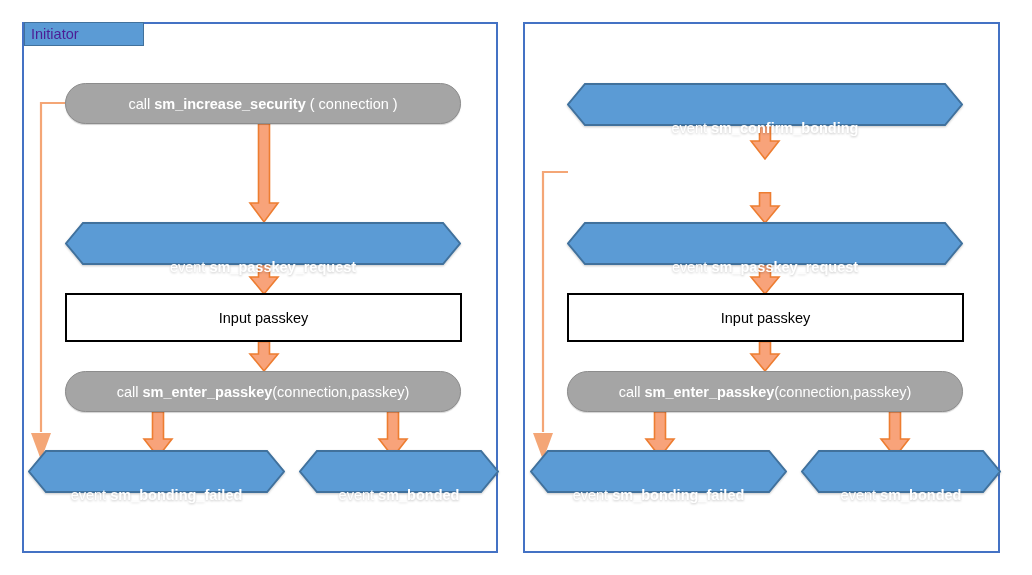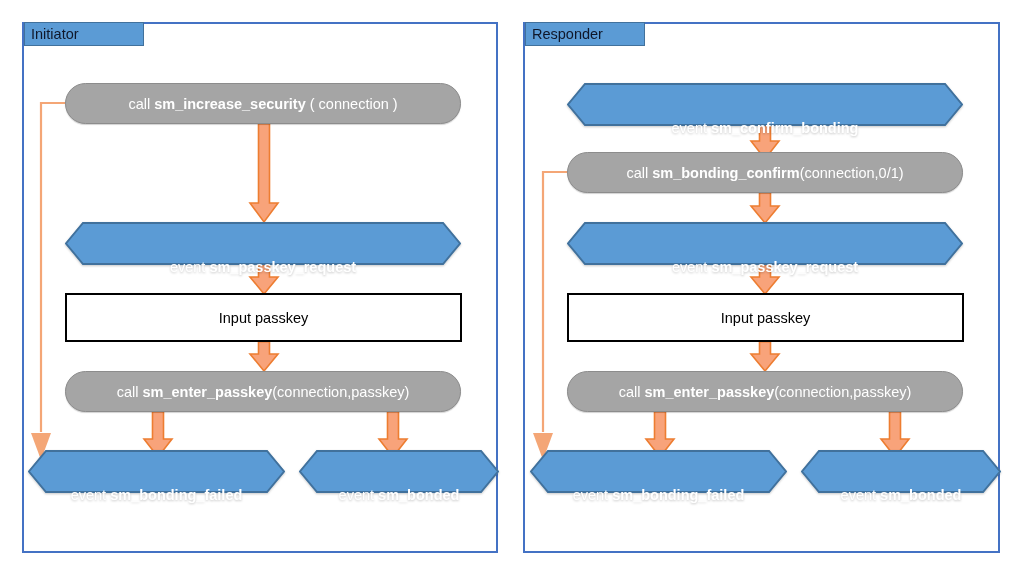--- a/index.html
+++ b/index.html
@@ -13,21 +13,21 @@
   .panel{
     position:absolute;
     border:2px solid #4472C4;
     background:#ffffff;
     box-sizing:border-box;
   }
   .panel-tab{
     position:absolute;
     background:#5B9BD5;
     border:1px solid #41719C;
-    color:#0f172a;
+    color:#4c1d95;
     font-size:14.5px;
     line-height:22px;
     padding:0 6px;
     box-sizing:border-box;
     white-space:nowrap;
     z-index:6;
   }
 
   
   .node{
@@ -150,37 +150,33 @@
 
   <div class="node shape-event" style="left:299px;top:450px;width:200px;height:43px;">
     <span class="hexbg"></span>
     <svg class="hexline" viewBox="0 0 200 43" preserveAspectRatio="none">
       <polygon points="18,1 182,1 199,21.5 182,42 18,42 1,21.5" fill="none" stroke="#41719C" stroke-width="1.8"></polygon>
     </svg>
     <span class="lbl"><span>event </span><b>sm_bonded</b><span></span></span>
   </div>
 
   <div class="panel" style="left:523px;top:22px;width:477px;height:531px;"></div>
-  <div class="panel-tab" style="left:525px;top:22px;width:120px;height:24px;">Responder</div>
 
   <div class="node shape-event" style="left:567px;top:83px;width:396px;height:43px;">
     <span class="hexbg"></span>
     <svg class="hexline" viewBox="0 0 396 43" preserveAspectRatio="none">
       <polygon points="18,1 378,1 395,21.5 378,42 18,42 1,21.5" fill="none" stroke="#41719C" stroke-width="1.8"></polygon>
     </svg>
     <span class="lbl"><span>event </span><b>sm_confirm_bonding</b><span></span></span>
   </div>
 
   <svg class="arrow" style="left:749px;top:125px;" width="32" height="36" viewBox="0 0 32 36">
     <path d="M10.5,0.8 L21.5,0.8 L21.5,16 L30,16 L16,34 L2,16 L10.5,16 Z" fill="#F8A37A" stroke="#ED7D31" stroke-width="1.6"></path>
   </svg>
 
-  <div class="node shape-call" style="left:567px;top:152px;width:396px;height:41px;">
-    <span class="lbl"><span>call </span><b>sm_bonding_confirm</b><span>(connection,0/1)</span></span>
-  </div>
 
   <svg class="arrow" style="left:749px;top:192px;" width="32" height="33" viewBox="0 0 32 33">
     <path d="M10.5,0.8 L21.5,0.8 L21.5,14 L30,14 L16,31 L2,14 L10.5,14 Z" fill="#F8A37A" stroke="#ED7D31" stroke-width="1.6"></path>
   </svg>
 
   <div class="node shape-event" style="left:567px;top:222px;width:396px;height:43px;">
     <span class="hexbg"></span>
     <svg class="hexline" viewBox="0 0 396 43" preserveAspectRatio="none">
       <polygon points="18,1 378,1 395,21.5 378,42 18,42 1,21.5" fill="none" stroke="#41719C" stroke-width="1.8"></polygon>
     </svg>

